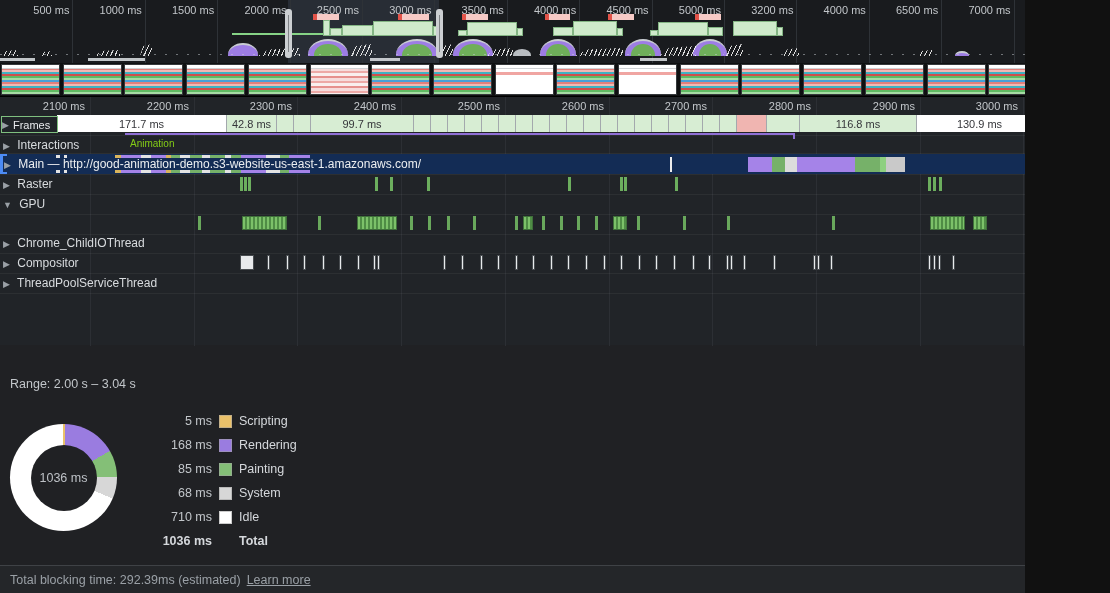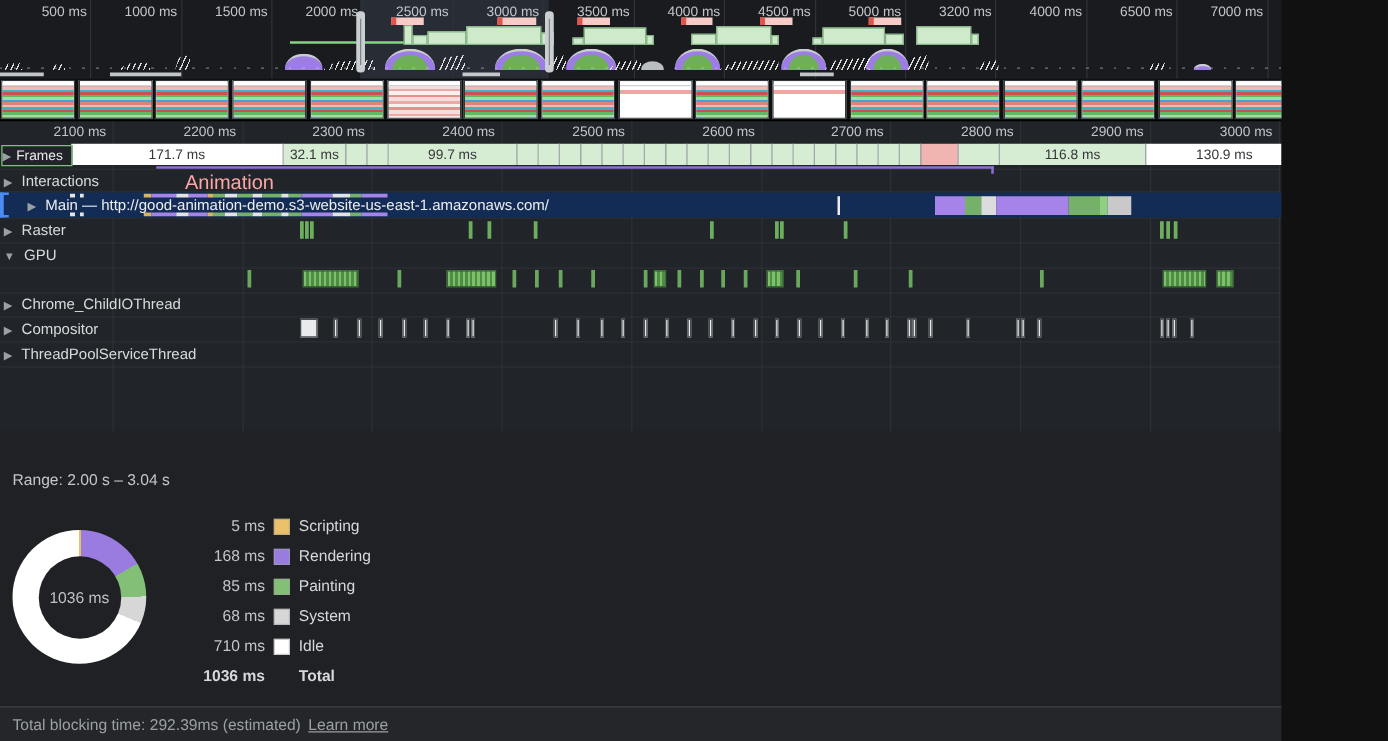--- a/index.html
+++ b/index.html
@@ -39,26 +39,26 @@
   .d-grid{top:0;width:1px;height:249px;background:#2c2f34;}
   .d-label{top:3px;font-size:11px;color:#c2c6ca;white-space:nowrap;}
   .fseg{top:18px;height:17px;box-sizing:border-box;border-right:1px solid #a3a8ad;
         font-size:11px;color:#35363a;display:flex;align-items:center;justify-content:center;overflow:hidden;}
   .fseg.white{background:#ffffff;}.fseg.green{background:#d7edd3;}.fseg.pink{background:#f0b5b1;}
   .frames-label{left:1px;top:19px;height:15px;width:55px;background:rgba(32,36,40,.88);border:1px solid #7fbf7f;
         display:flex;align-items:center;font-size:11px;color:#e8eaed;z-index:3;}
   .anim-line{top:36px;height:2px;background:#8f6fd6;}
   .tlabel{font-size:12px;color:#d8dbde;white-space:nowrap;z-index:3;}
   .arr{color:#9aa0a6;font-size:9px;margin-right:4px;}
-  .ghost{left:148px;top:41px;font-size:16px;color:#fca5a5;}
+  .ghost{left:130px;top:41px;font-size:10px;color:#84cc16;}
   .main-row{left:0;top:57px;width:1110px;height:20px;background:#132c55;}
   .bracket{position:absolute;left:0;top:0;width:3px;height:20px;background:#4c8bf5;}
   .bracket:before,.bracket:after{content:"";position:absolute;left:0;width:7px;height:2px;background:#4c8bf5;}
   .bracket:before{top:0;}.bracket:after{bottom:0;}
-  .main-label{position:absolute;left:22px;top:3px;font-size:12px;color:#eceef0;white-space:nowrap;z-index:3;}
+  .main-label{position:absolute;left:4px;top:3px;font-size:12px;color:#eceef0;white-space:nowrap;z-index:3;}
   .mstrip{position:absolute;height:3px;}
   .mblock{position:absolute;top:2.5px;height:15px;}
   .mtick{position:absolute;top:2.5px;height:15px;background:#ececec;}
   .rbar{top:80px;width:3px;height:14px;background:#6cae5e;}
   .gbar{top:119px;width:3px;height:14px;background:#69a85c;}
   .gblock{top:119px;height:14px;background:repeating-linear-gradient(90deg,#7cc169 0 2px,#4f8c45 2px 4px);
           border:1px solid #3f703a;box-sizing:border-box;}
   .cbar{top:158px;height:15px;background:#e8eaec;border:1px solid #494d51;box-sizing:border-box;}
   .row-sep{left:0;width:1110px;height:1px;background:rgba(255,255,255,.05);}
   
@@ -380,21 +380,21 @@
         <div class="abs cbar" style="left: 952px; width: 3px;"></div>
         <div class="abs cbar" style="left: 1075px; width: 3px;"></div>
         <div class="abs cbar" style="left: 1080px; width: 3px;"></div>
       </div>
     <div class="abs frames-label">
       <span class="arr">▶</span>
       <span>Frames</span>
     </div>
     <div id="frames-gen">
         <div class="abs fseg white" style="left: 57px; width: 170px;">171.7 ms</div>
-        <div class="abs fseg green" style="left: 227px; width: 50px;">32.1 ms</div>
+        <div class="abs fseg green" style="left: 227px; width: 50px;">42.8 ms</div>
         <div class="abs fseg green" style="left: 277px; width: 17px;"></div>
         <div class="abs fseg green" style="left: 294px; width: 17px;"></div>
         <div class="abs fseg green" style="left: 311px; width: 103px;">99.7 ms</div>
         <div class="abs fseg green" style="left: 414px; width: 17px;"></div>
         <div class="abs fseg green" style="left: 431px; width: 17px;"></div>
         <div class="abs fseg green" style="left: 448px; width: 17px;"></div>
         <div class="abs fseg green" style="left: 465px; width: 17px;"></div>
         <div class="abs fseg green" style="left: 482px; width: 17px;"></div>
         <div class="abs fseg green" style="left: 499px; width: 17px;"></div>
         <div class="abs fseg green" style="left: 516px; width: 17px;"></div>

